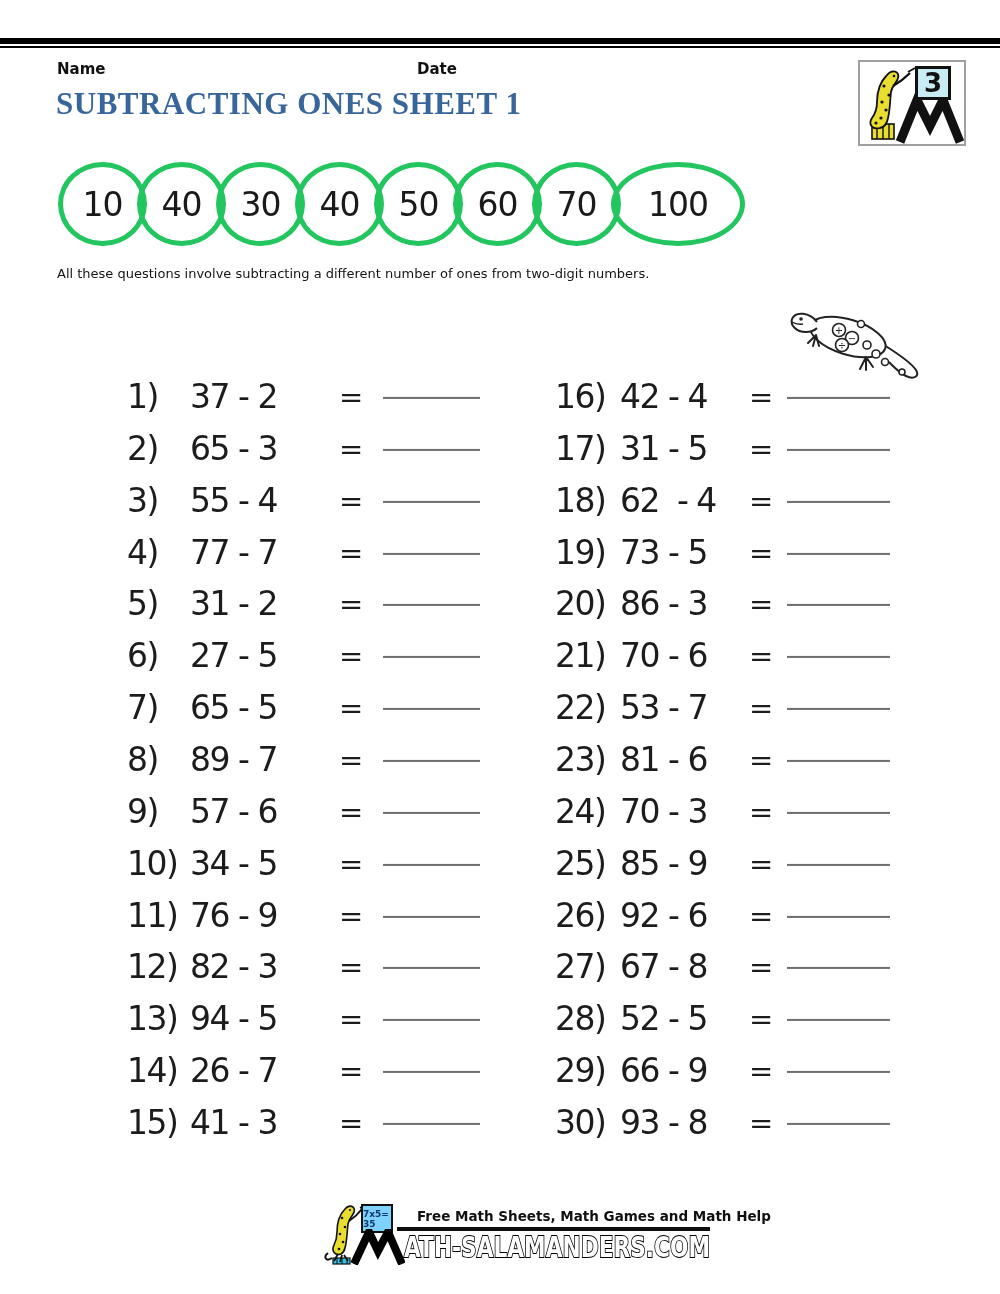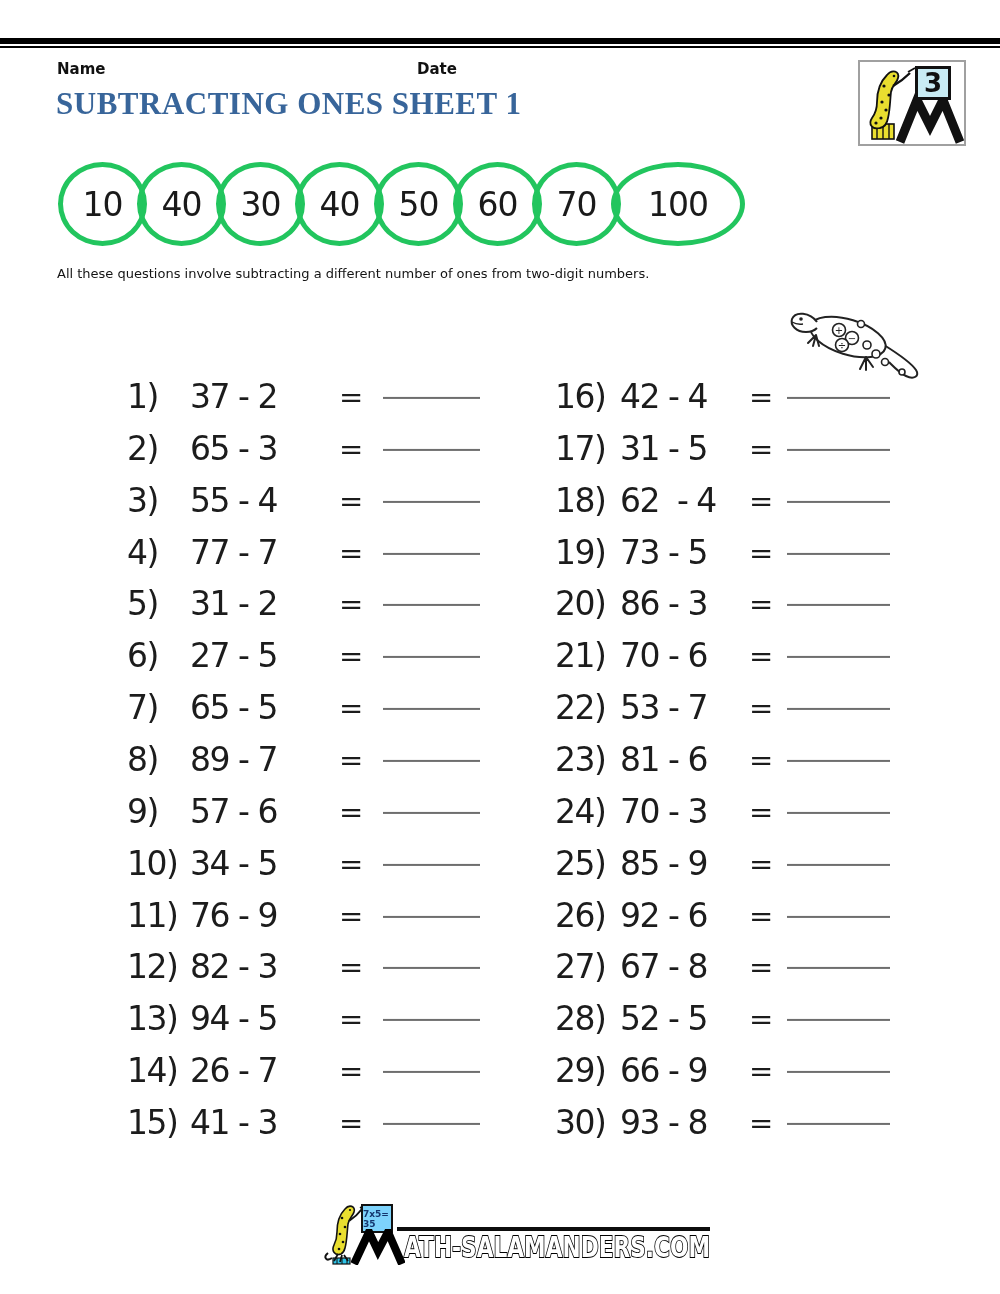--- a/index.html
+++ b/index.html
@@ -328,20 +328,21 @@
       <circle cx="23" cy="27" r="1.3" fill="#111"></circle>
     <circle cx="18" cy="34" r="1.3" fill="#111"></circle>
       <circle cx="21" cy="42" r="1.3" fill="#111"></circle>
     <circle cx="17" cy="49" r="1.3" fill="#111"></circle>
     <path d="M16,54 L12,61 M20,55 L18,62 M22,55 L26,61" stroke="#111" stroke-width="1.8" fill="none"></path>
   </svg>
   <div class="fboard">
     <span>7x5=</span>
     <span>35</span>
   </div>
+  <div class="tagline">Free Math Sheets, Math Games and Math Help</div>
   <div class="frule"></div>
   <svg class="bigM" width="54" height="36" viewBox="0 0 54 36">
     <path d="M3,35 L18,3 L27,22 L37,3 L51,35" fill="none" stroke="#000" stroke-width="8" stroke-linejoin="miter"></path>
   </svg>
   <svg class="sitename" width="312" height="30" viewBox="0 0 312 30">
     <text x="2" y="24" textLength="306" lengthAdjust="spacingAndGlyphs">ATH-SALAMANDERS.COM</text>
   </svg>
 
 </div>
 

